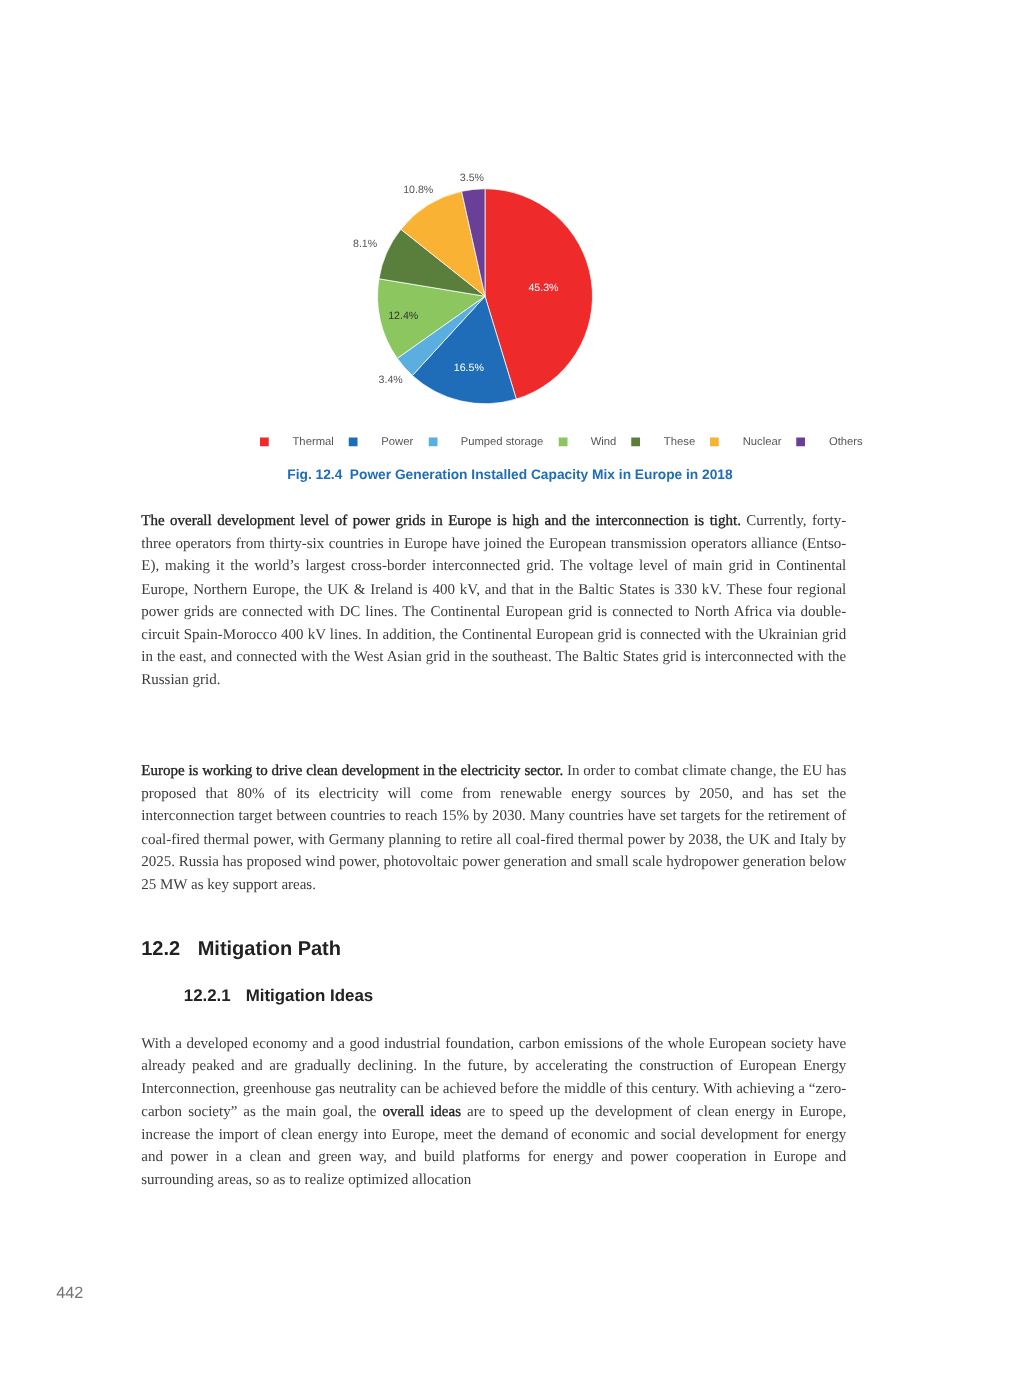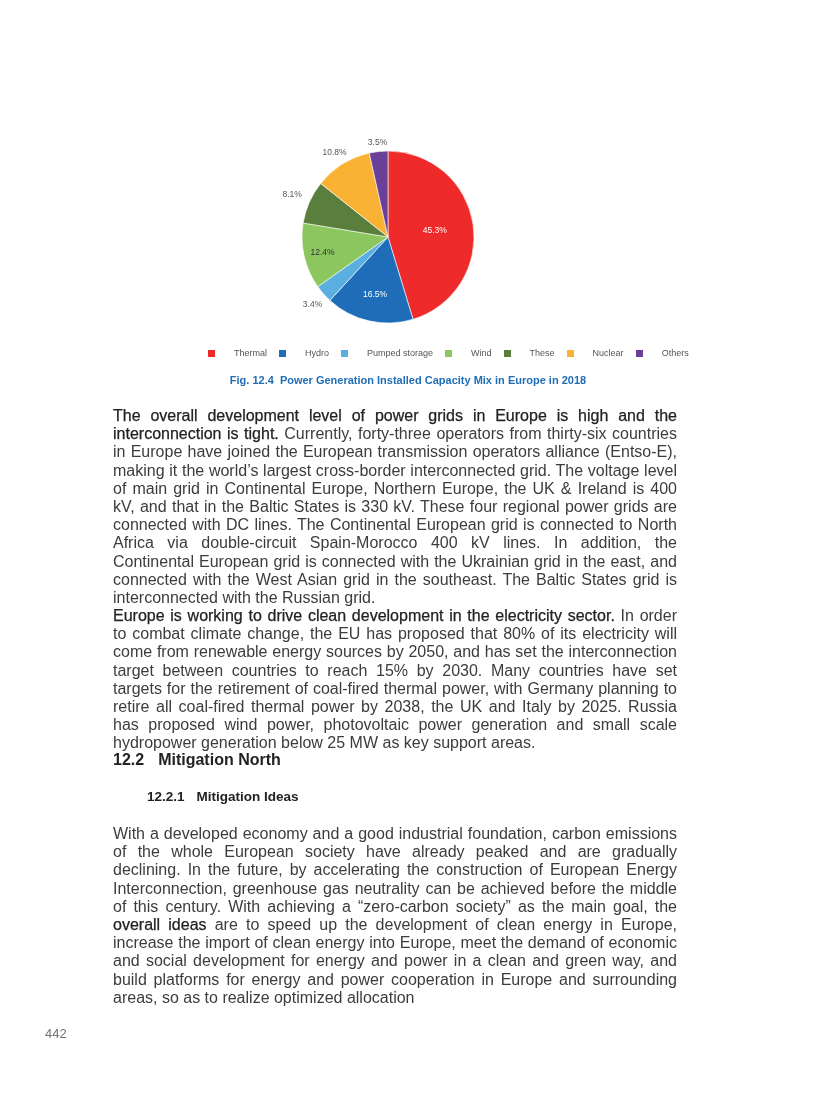--- a/index.html
+++ b/index.html
@@ -7,22 +7,22 @@
          font-family: "Liberation Sans", "DejaVu Sans", sans-serif; color: #3a3a3a; }
   #pie { position: absolute; left: 0; top: 0; width: 816px; height: 400px; }
   .pie-label { font-family: "Liberation Sans", sans-serif; font-size: 8.5px; }
   .legend { position: absolute; top: 348px; left: 208px; display: flex; gap: 12px;
             font-size: 9px; color: #555; white-space: nowrap; }
   .legend-item { display: flex; align-items: center; gap: 19px; }
   .swatch { width: 7px; height: 7px; display: inline-block; }
   .caption { position: absolute; top: 374px; left: 0; width: 816px; text-align: center;
              font-size: 11px; font-weight: bold; color: #1f6db5; }
   .caption .num { margin-right: 6px; }
-  .para { position: absolute; left: 113px; width: 564px; font-size: 16px; line-height: 18.2px;
-          text-align: justify; color: #3c3c3c; margin: 0; }
+  .para { position: absolute; left: 113px; width: 564px; font-size: 12px; line-height: 18.2px;
+          text-align: justify; color: #3c3c3c; margin: 0; font-family: Liberation Serif, serif; }
   .para b { color: #222; font-weight: normal; -webkit-text-stroke: 0.25px #222; }
   .h2 { position: absolute; left: 113px; top: 751px; font-size: 16px; font-weight: bold; color: #222; margin: 0; }
   .h2 .num { margin-right: 14px; margin-top: 28px; }
   .h3 { position: absolute; left: 113px; top: 789px; font-size: 13.5px; font-weight: bold; color: #222; margin: 0; }
   .h3 .num { margin-right: 12px; margin-left: 34px; }
   .page-num { position: absolute; left: 45px; top: 1026px; font-size: 13px; color: #737373; }
 </style>
 </head>
 <body>
 
@@ -43,21 +43,21 @@
     <text x="377.5" y="145.1" text-anchor="middle" fill="#555555" class="pie-label">3.5%</text>
   </svg>
 
 <div class="legend">
     <span class="legend-item">
       <span class="swatch" style="background: rgb(238, 42, 42);"></span>
       <span>Thermal</span>
     </span>
     <span class="legend-item">
       <span class="swatch" style="background: rgb(31, 109, 184);"></span>
-      <span>Hydro</span>
+      <span>Power</span>
     </span>
     <span class="legend-item">
       <span class="swatch" style="background: rgb(90, 174, 224);"></span>
       <span>Pumped storage</span>
     </span>
     <span class="legend-item">
       <span class="swatch" style="background: rgb(140, 198, 94);"></span>
       <span>Wind</span>
     </span>
     <span class="legend-item">
@@ -75,19 +75,19 @@
   </div>
 
 <div class="caption">
   <span class="num">Fig. 12.4</span><span>Power Generation Installed Capacity Mix in Europe in 2018</span>
 </div>
 
 <p class="para" style="top:407px"><b>The overall development level of power grids in Europe is high and the interconnection is tight.</b><span> Currently, forty-three operators from thirty-six countries in Europe have joined the European transmission operators alliance (Entso-E), making it the world’s largest cross-border interconnected grid. The voltage level of main grid in Continental Europe, Northern Europe, the UK &amp; Ireland is 400 kV, and that in the Baltic States is 330 kV. These four regional power grids are connected with DC lines. The Continental European grid is connected to North Africa via double-circuit Spain-Morocco 400 kV lines. In addition, the Continental European grid is connected with the Ukrainian grid in the east, and connected with the West Asian grid in the southeast. The Baltic States grid is interconnected with the Russian grid.</span></p>
 
 <p class="para" style="top:607px"><b>Europe is working to drive clean development in the electricity sector.</b><span> In order to combat climate change, the EU has proposed that 80% of its electricity will come from renewable energy sources by 2050, and has set the interconnection target between countries to reach 15% by 2030. Many countries have set targets for the retirement of coal-fired thermal power, with Germany planning to retire all coal-fired thermal power by 2038, the UK and Italy by 2025. Russia has proposed wind power, photovoltaic power generation and small scale hydropower generation below 25 MW as key support areas.</span></p>
 
-<h2 class="h2"><span class="num">12.2</span><span>Mitigation North</span></h2>
+<h2 class="h2"><span class="num">12.2</span><span>Mitigation Path</span></h2>
 
 <h3 class="h3"><span class="num">12.2.1</span><span>Mitigation Ideas</span></h3>
 
 <p class="para" style="top:825px"><span>With a developed economy and a good industrial foundation, carbon emissions of the whole European society have already peaked and are gradually declining. In the future, by accelerating the construction of European Energy Interconnection, greenhouse gas neutrality can be achieved before the middle of this century. With achieving a “zero-carbon society” as the main goal, the </span><b>overall ideas</b><span> are to speed up the development of clean energy in Europe, increase the import of clean energy into Europe, meet the demand of economic and social development for energy and power in a clean and green way, and build platforms for energy and power cooperation in Europe and surrounding areas, so as to realize optimized allocation</span></p>
 
 <div class="page-num">442</div>
 
 </body></html>

